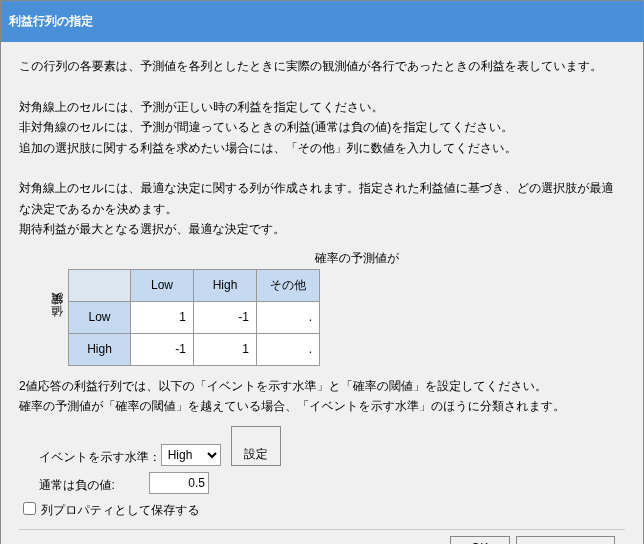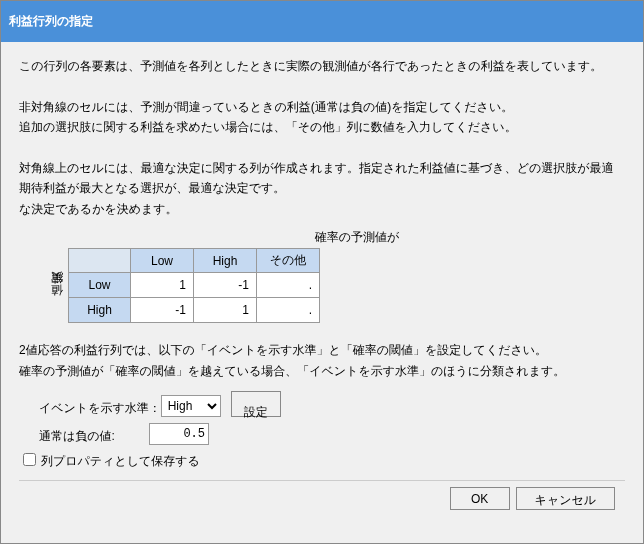--- a/index.html
+++ b/index.html
@@ -56,21 +56,21 @@
       margin-right: 2px;
       margin-top: 22px;
       height: 60px;
     }
     .matrix-table {
       border-collapse: collapse;
     }
     .matrix-table th, .matrix-table td {
       border: 1px solid #999;
       min-width: 62px;
-      height: 24px;
+      height: 32px;
       text-align: center;
       font-size: 12px;
       padding: 2px 4px;
     }
     .matrix-table th {
       background: #dce6f1;
       font-weight: normal;
     }
     .matrix-table td {
       background: white;
@@ -101,21 +101,21 @@
     .select-box {
       border: 1px solid #999;
       background: white;
       height: 22px;
       font-size: 12px;
       padding: 1px 2px;
       min-width: 60px;
     }
     .btn-settei {
       margin-left: 10px;
-      padding: 12px 12px;
+      padding: 19px 12px;
       font-size: 12px;
       background: #f0f0f0;
       border: 1px solid #888;
       cursor: pointer;
       height: 24px;
     }
     .checkbox-row {
       display: flex;
       align-items: flex-start;
       margin: 8px 0 8px 4px;
@@ -149,26 +149,27 @@
 <body>
 
 <div class="window">
   <div class="title-bar">
     <span>利益行列の指定</span>
   </div>
   <div class="content">
     <div class="description">
       <div>この行列の各要素は、予測値を各列としたときに実際の観測値が各行であったときの利益を表しています。</div>
       <br>
+      <div>対角線上のセルには、予測が正しい時の利益を指定してください。</div>
       <div>非対角線のセルには、予測が間違っているときの利益(通常は負の値)を指定してください。</div>
       <div>追加の選択肢に関する利益を求めたい場合には、「その他」列に数値を入力してください。</div>
       <br>
       <div>対角線上のセルには、最適な決定に関する列が作成されます。指定された利益値に基づき、どの選択肢が最適</div>
+      <div>な決定であるかを決めます。</div>
       <div>期待利益が最大となる選択が、最適な決定です。</div>
-      <div>な決定であるかを決めます。</div>
     </div>
 
     <div class="table-section">
       <div class="table-label-top">確率の予測値が</div>
       <div class="matrix-container">
         <div class="side-label">
           <span>値　実績</span>
         </div>
         <table class="matrix-table">
           <thead>
@@ -206,21 +207,21 @@
       <span class="form-label">イベントを示す水準：</span>
       <select class="select-box">
         <option value="Low">Low</option>
         <option value="High" selected="">High</option>
       </select>
       <button class="btn-settei">設定</button>
     </div>
 
     <div class="form-row">
       <span class="form-label">通常は負の値:</span>
-      <input type="text" class="form-input" style="width: 60px; text-align: right; font-family: Liberation Mono, monospace;" value="0.5">
+      <input type="text" class="form-input" style="width: 60px; text-align: right;" value="0.5">
     </div>
 
     <div class="checkbox-row">
       <input type="checkbox" id="save-prop" style="">
       <label for="save-prop">列プロパティとして保存する</label>
     </div>
 
     <div class="bottom-buttons">
       <button class="btn-ok">OK</button>
       <button class="btn-cancel">キャンセル</button>

